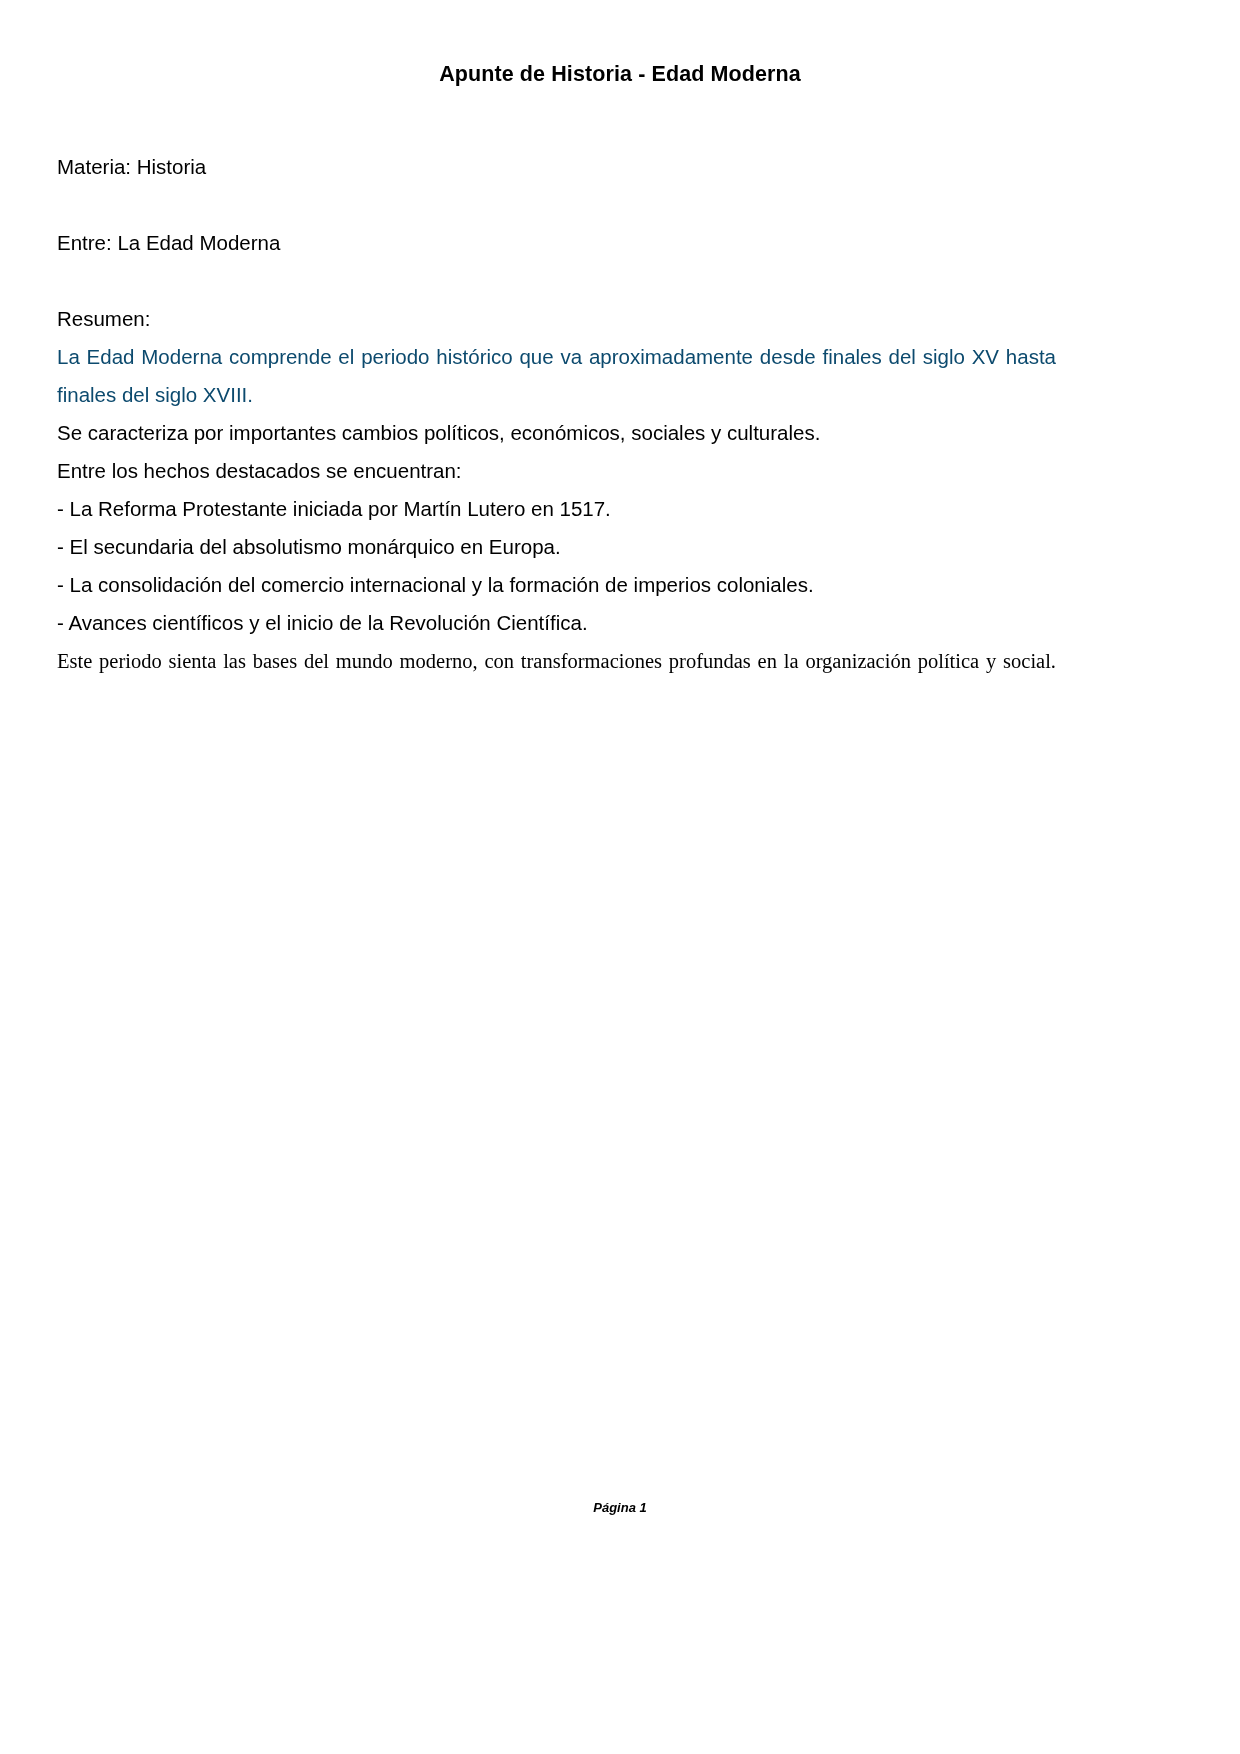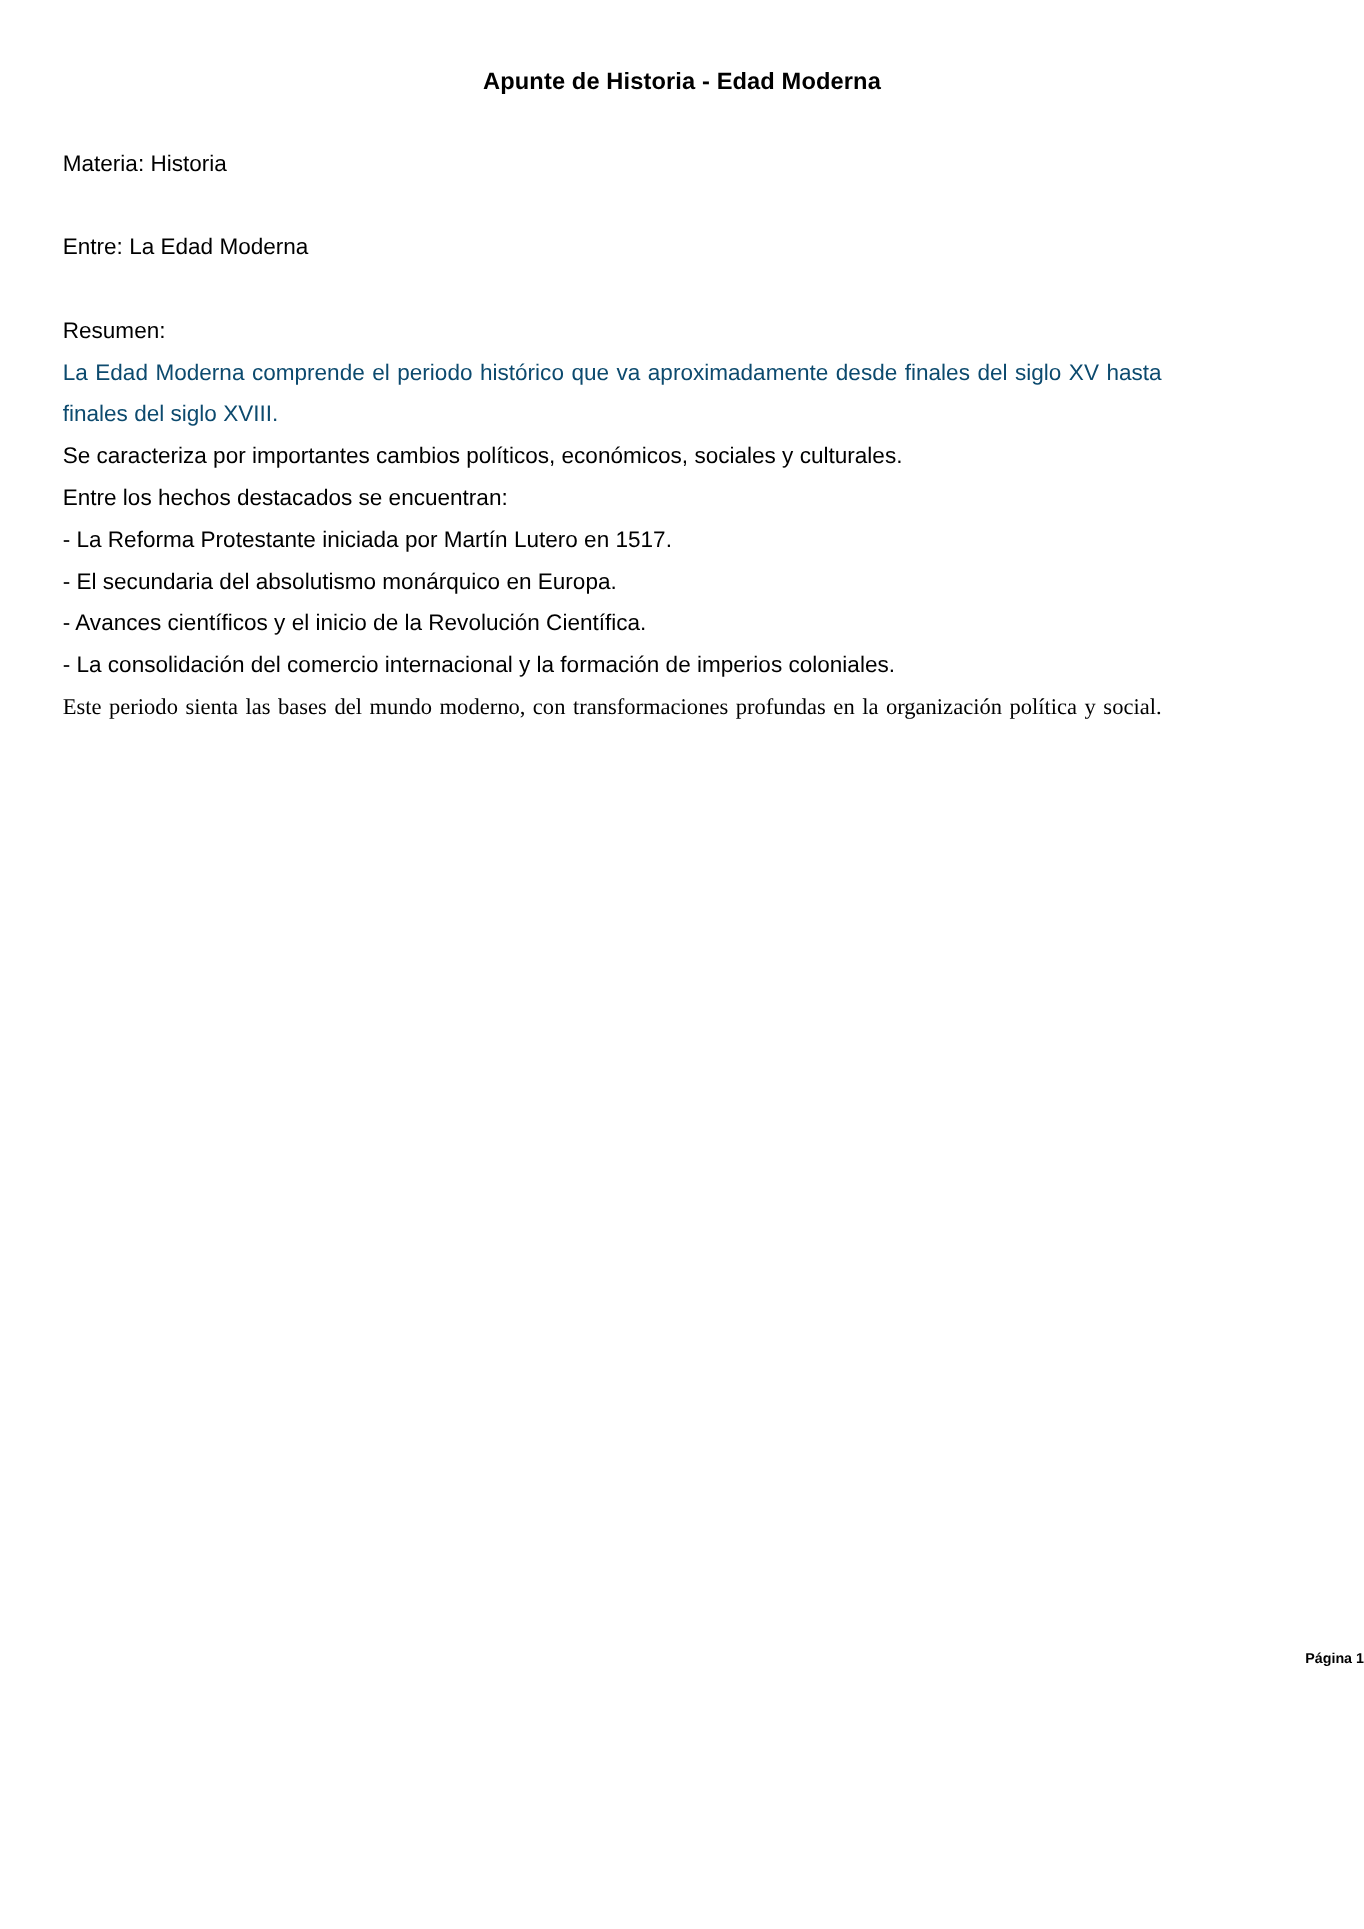--- a/index.html
+++ b/index.html
@@ -30,21 +30,21 @@
     width: 1240px;
     text-align: center;
     font-size: 21.5px;
     font-weight: bold;
     letter-spacing: 0.1px;
     color: #000;
   }
 
   .content {
     position: absolute;
-    top: 130px;
+    top: 148px;
     left: 57px;
     width: 999px;
   }
 
   .line {
     font-size: 20.5px;
     line-height: 38px;
     color: #000;
     white-space: nowrap;
   }
@@ -79,22 +79,23 @@
     line-height: 38px;
     color: #000;
     white-space: nowrap;
   }
 
   .footer {
     position: absolute;
     top: 1500px;
     left: 0;
     width: 1240px;
-    text-align: right;
+    text-align: center;
     font-size: 13px;
+    font-style: italic;
     font-weight: bold;
     color: #000;
   }
 </style>
 </head>
 <body>
 
 <div class="page">
 
   <div class="doc-title">Apunte de Historia - Edad Moderna</div>
@@ -116,23 +117,23 @@
 
     <div class="line">Se caracteriza por importantes cambios políticos, económicos, sociales y culturales.</div>
 
     <div class="line">Entre los hechos destacados se encuentran:</div>
 
 
     <div class="bullet-line">- La Reforma Protestante iniciada por Martín Lutero en 1517.</div>
 
     <div class="bullet-line">- El secundaria del absolutismo monárquico en Europa.</div>
 
+    <div class="bullet-line">- La consolidación del comercio internacional y la formación de imperios coloniales.</div>
+
     <div class="bullet-line">- Avances científicos y el inicio de la Revolución Científica.</div>
-
-    <div class="bullet-line">- La consolidación del comercio internacional y la formación de imperios coloniales.</div>
 
     <div class="para-last">Este periodo sienta las bases del mundo moderno, con transformaciones profundas en la organización política y social.</div>
 
   </div>
 
   <div class="footer">Página 1</div>
 
 </div>
 
 </body></html>

